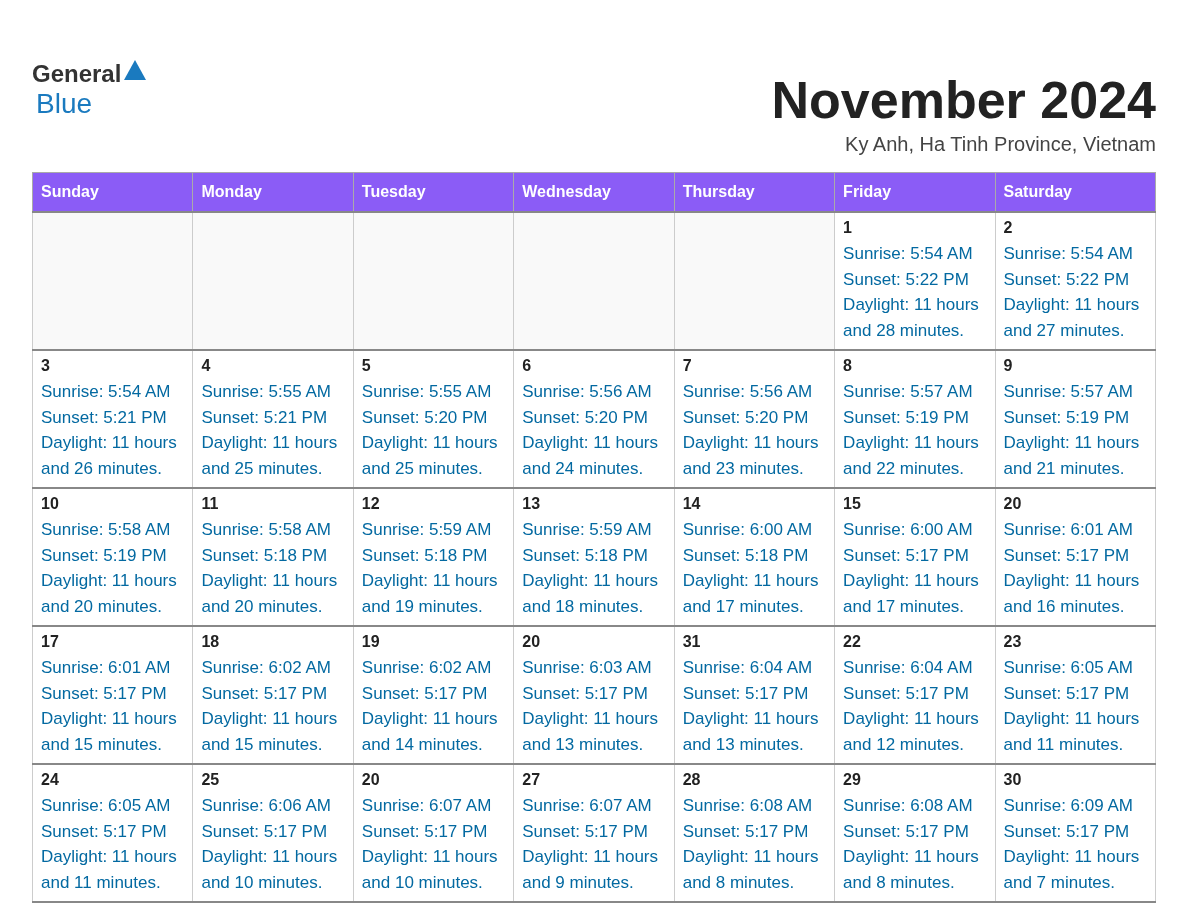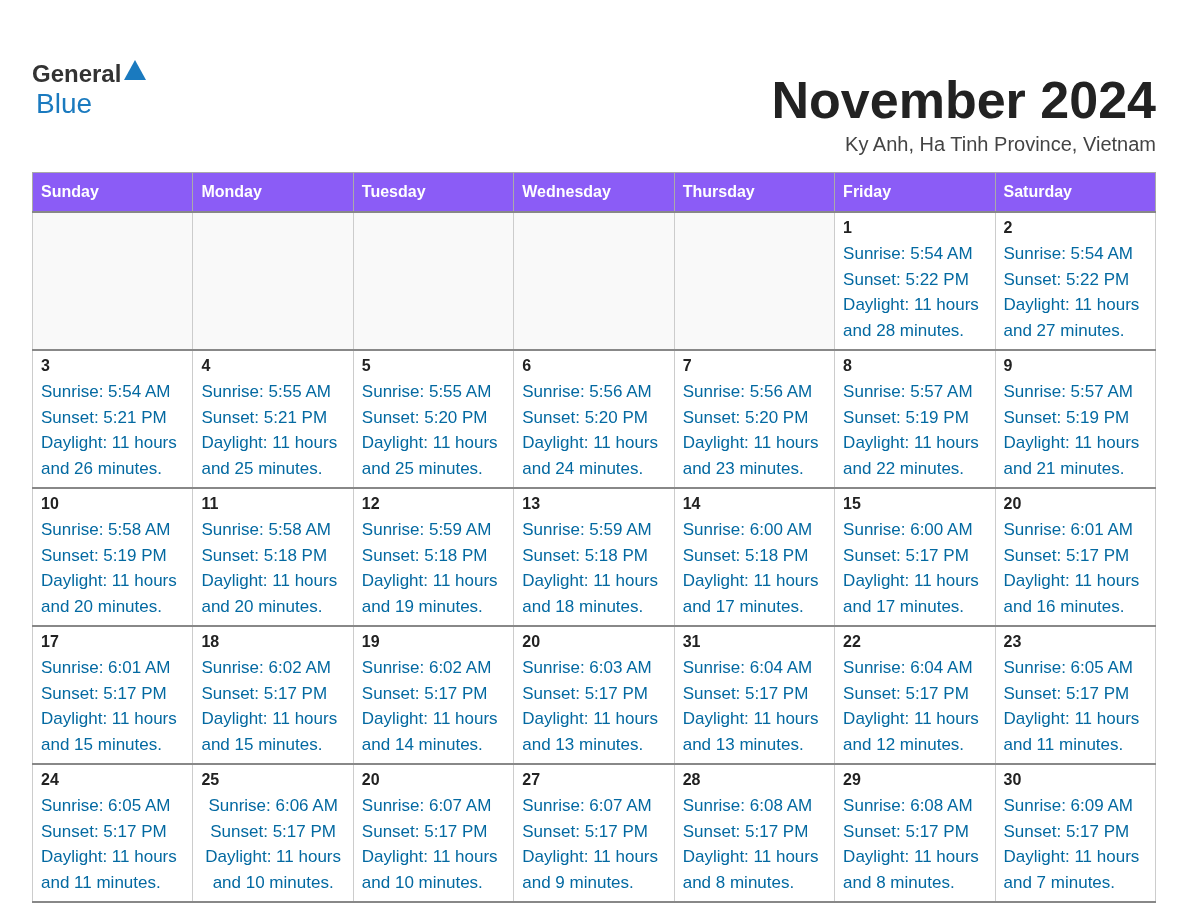--- a/index.html
+++ b/index.html
@@ -281,21 +281,21 @@
       </tr>
       <tr>
         <td>
           <span class="day-number">24</span>
           <div class="day-info" style="white-space: pre-line;">Sunrise: 6:05 AM
 Sunset: 5:17 PM
 Daylight: 11 hours and 11 minutes.</div>
         </td>
         <td>
           <span class="day-number">25</span>
-          <div class="day-info" style="white-space: pre-line; text-align: center;">Sunrise: 6:06 AM
+          <div class="day-info" style="white-space: pre-line;">Sunrise: 6:06 AM
 Sunset: 5:17 PM
 Daylight: 11 hours and 10 minutes.</div>
         </td>
         <td>
           <span class="day-number">20</span>
           <div class="day-info" style="white-space: pre-line;">Sunrise: 6:07 AM
 Sunset: 5:17 PM
 Daylight: 11 hours and 10 minutes.</div>
         </td>
         <td>

